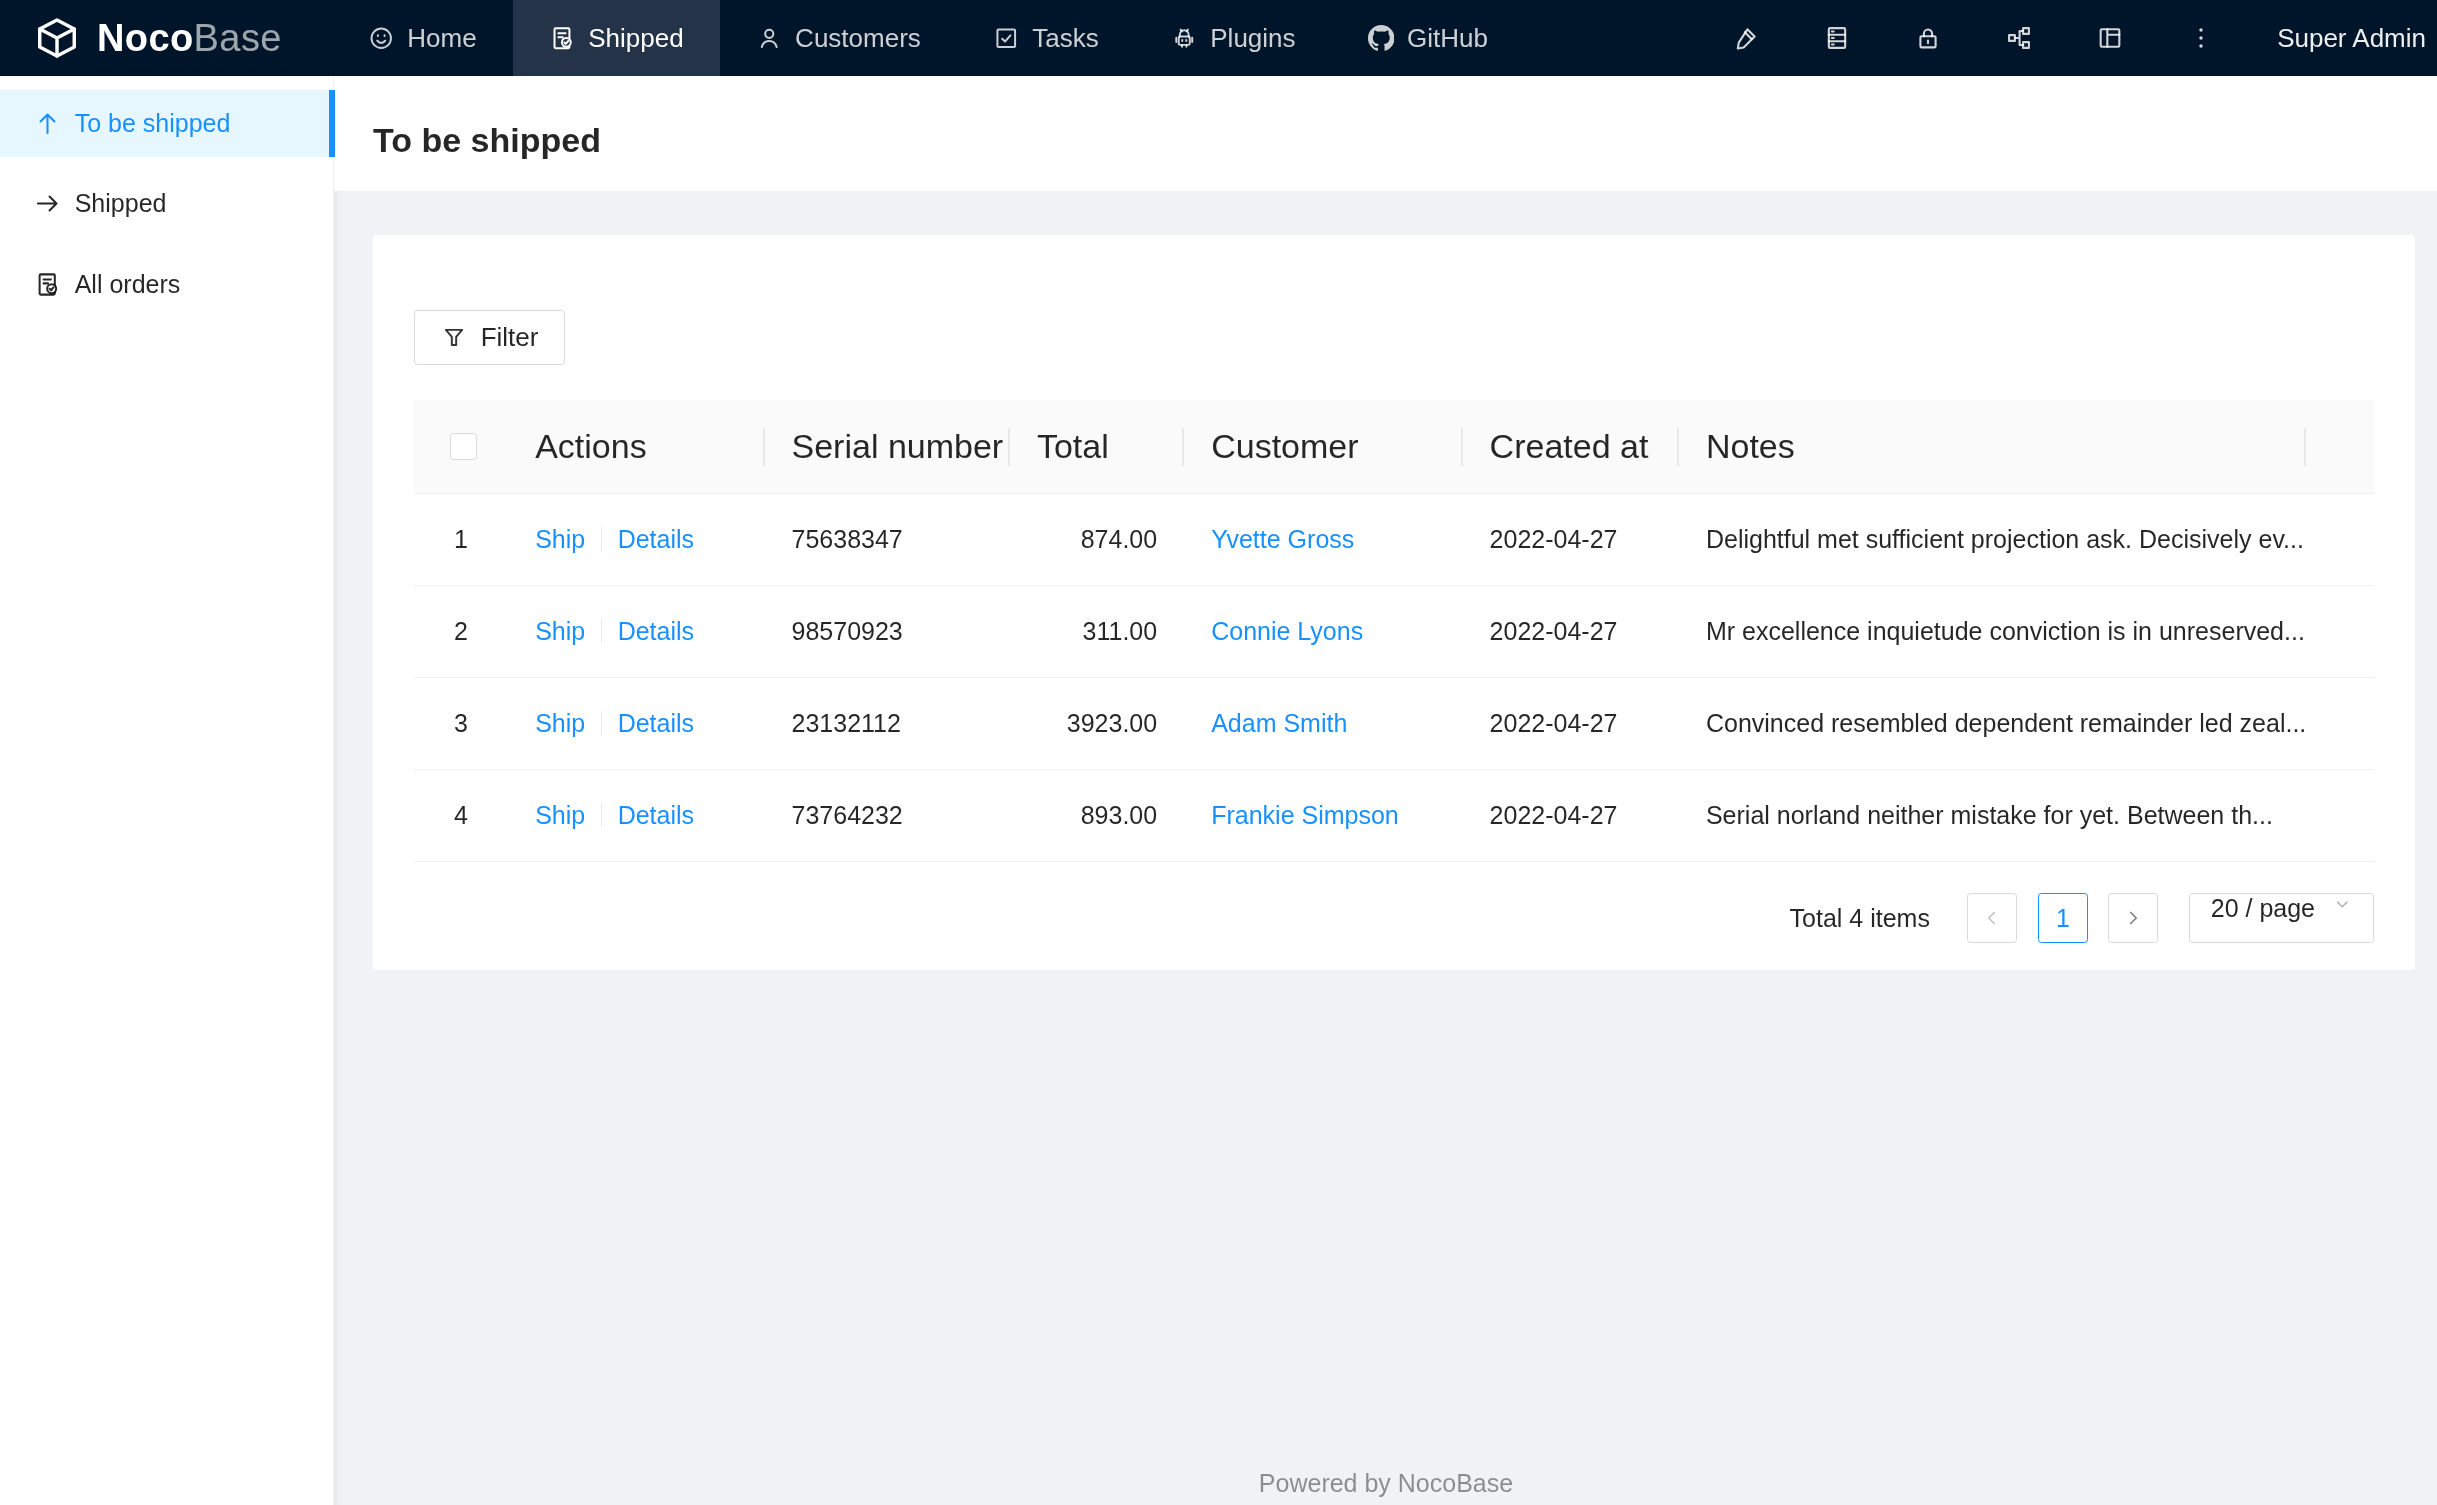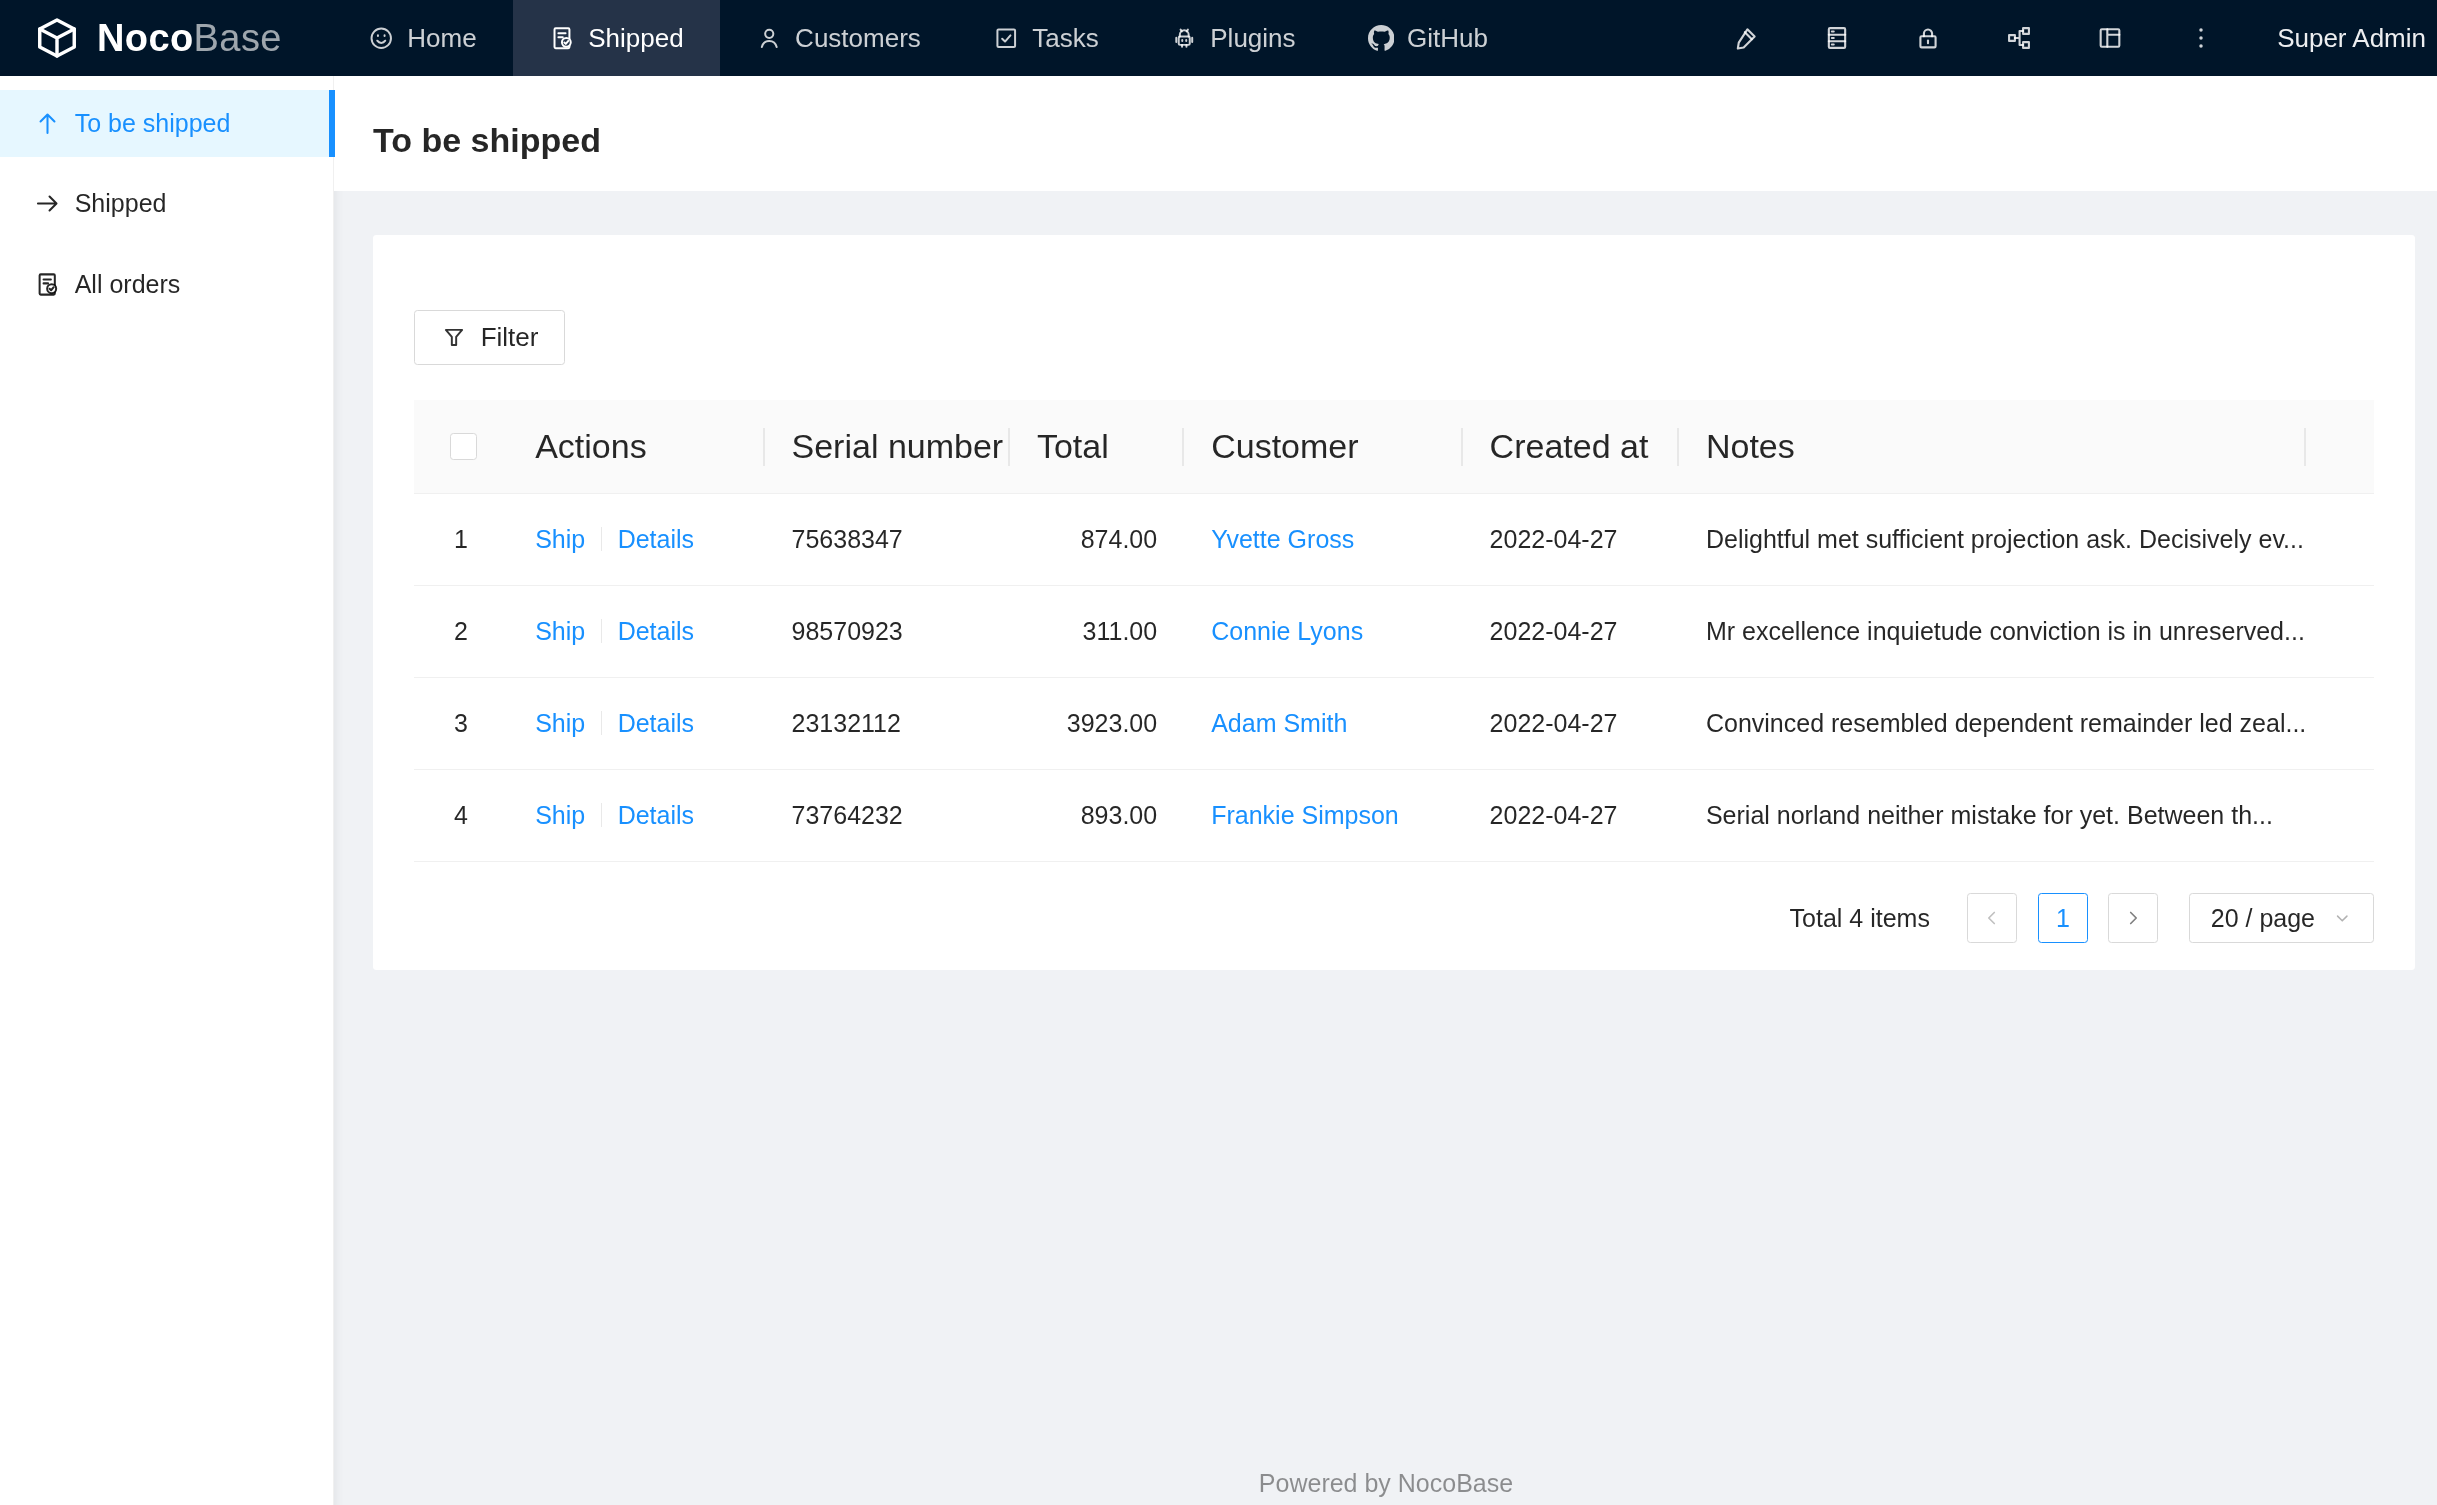--- a/index.html
+++ b/index.html
@@ -81,21 +81,21 @@
   
   .pagination{display:flex;justify-content:flex-end;align-items:center;gap:20.5px;margin-top:31px;
     font-size:25px;color:var(--text)}
   .page-total{margin-right:17px}
   .page-btn{width:50px;height:50px;border:1.7px solid #d9d9d9;border-radius:3.4px;background:#fff;
     display:flex;align-items:center;justify-content:center;cursor:pointer;font-size:25px}
   .page-btn .icon{width:22px;height:22px}
   .page-btn.disabled{color:rgba(0,0,0,.25);cursor:default}
   .page-btn.next{color:rgba(0,0,0,.5)}
   .page-btn.current{border-color:var(--primary);color:var(--primary)}
-  .page-size{display:flex;align-items:center;gap:17px;height:50px;border:1.7px solid #d9d9d9;border-radius:3.4px;
+  .page-size{display:flex;gap:17px;height:50px;border:1.7px solid #d9d9d9;border-radius:3.4px;
     padding:0 20.5px;margin-left:10.3px;background:#fff;cursor:pointer;white-space:nowrap}
   .page-size .icon{width:20.5px;height:20.5px;color:rgba(0,0,0,.3)}
 
   .footer{margin-top:auto;text-align:center;padding:17px 0 15.4px;font-size:25px;color:rgba(0,0,0,.42)}
 </style>
 </head>
 <body>
 
 <header class="navbar">
   <div class="logo">

